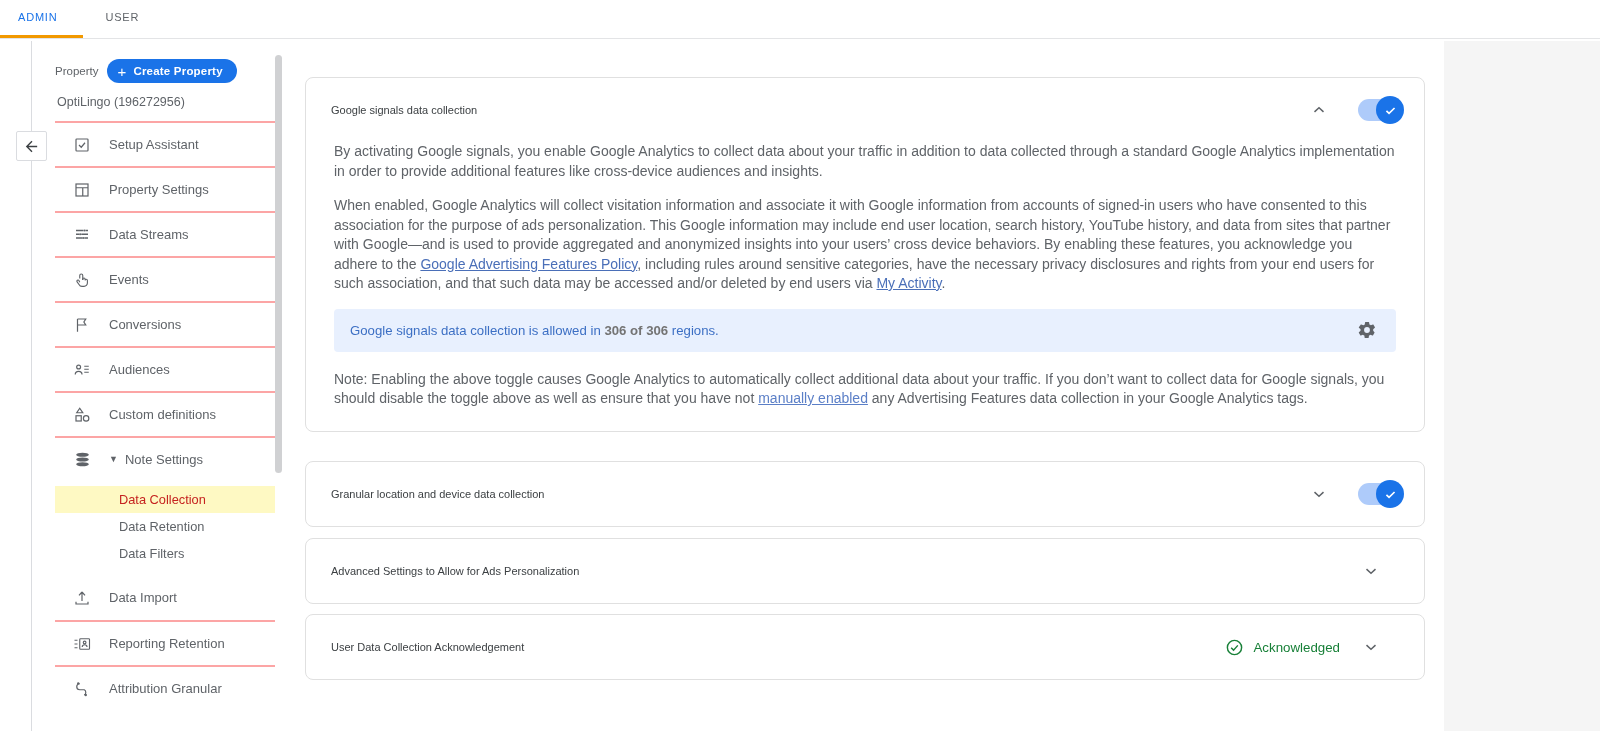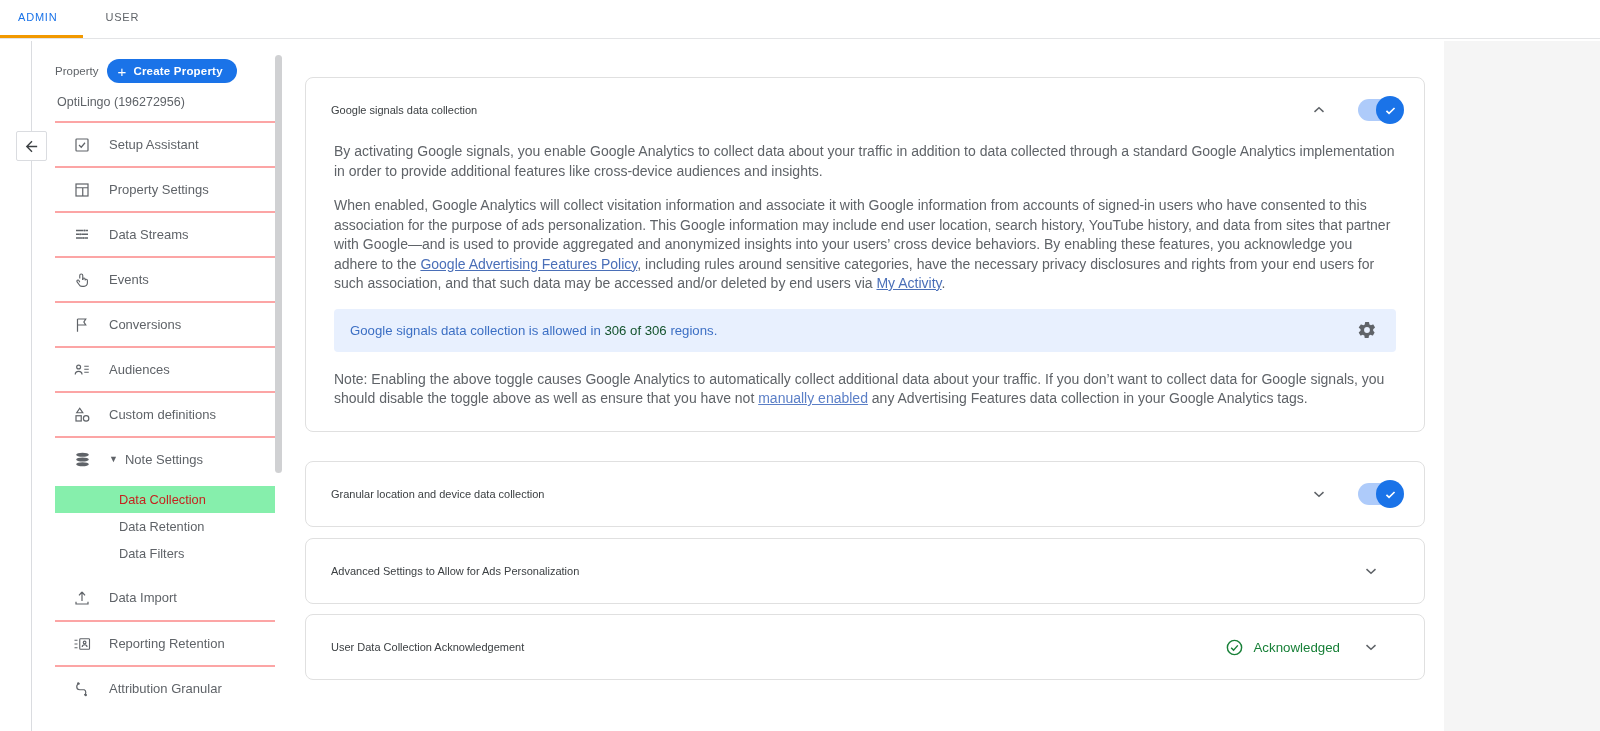--- a/index.html
+++ b/index.html
@@ -91,21 +91,21 @@
   }
   .nav-item.no-rule{ border-top:none; }
   .nav-item.expandable .caret{
     margin-right:7px; font-size:9px; color:#5f6368; line-height:1;
   }
   .nav-sub{
     display:flex; align-items:center; height:27px;
     padding-left:64px; font-size:12.8px; color:#5f6368; cursor:pointer;
   }
   .nav-sub.selected{
-    color:#c5221f; background:#86efac; width:100%;
+    color:#c5221f; background:#fef9c3; width:100%;
   }
   .sub-group{ padding:5px 0 8px 0; }
 
   .sb-track{
     position:absolute; left:275px; top:55px; width:7px; height:418px;
     background:#d0d1d3; border-radius:4px; cursor:pointer;
   }
 
   
   .card{
@@ -142,21 +142,21 @@
   a.lnk2{ color:#5b7fc7; text-decoration:underline; cursor:pointer; }
 
   .banner{
     background:#e8f0fe; border-radius:4px;
     display:flex; align-items:center; height:43px;
     padding:0 14px 0 16px; margin:4px 0 18px 0;
   }
   .banner-text{
     flex:1; font-size:13.2px; color:#3c6fc4;
   }
-  .banner-text b{ color:#14532d; font-weight:400; }
+  .banner-text b{ color:#737373; font-weight:700; }
   .gear-btn{
     width:30px; height:30px; display:flex; align-items:center;
     justify-content:center; cursor:pointer; flex:none;
   }
 
   .ack{
     display:flex; align-items:center; gap:10px; margin-right:14px;
     font-size:13.3px; color:#188038; flex:none;
   }
 </style>

